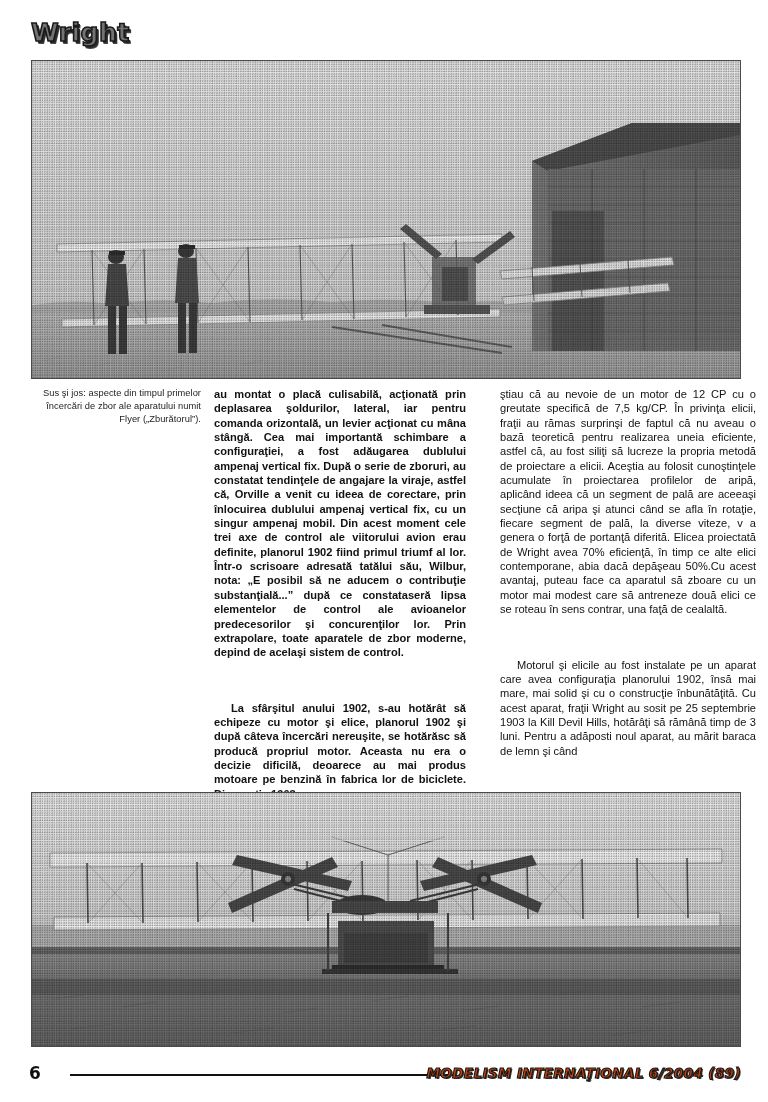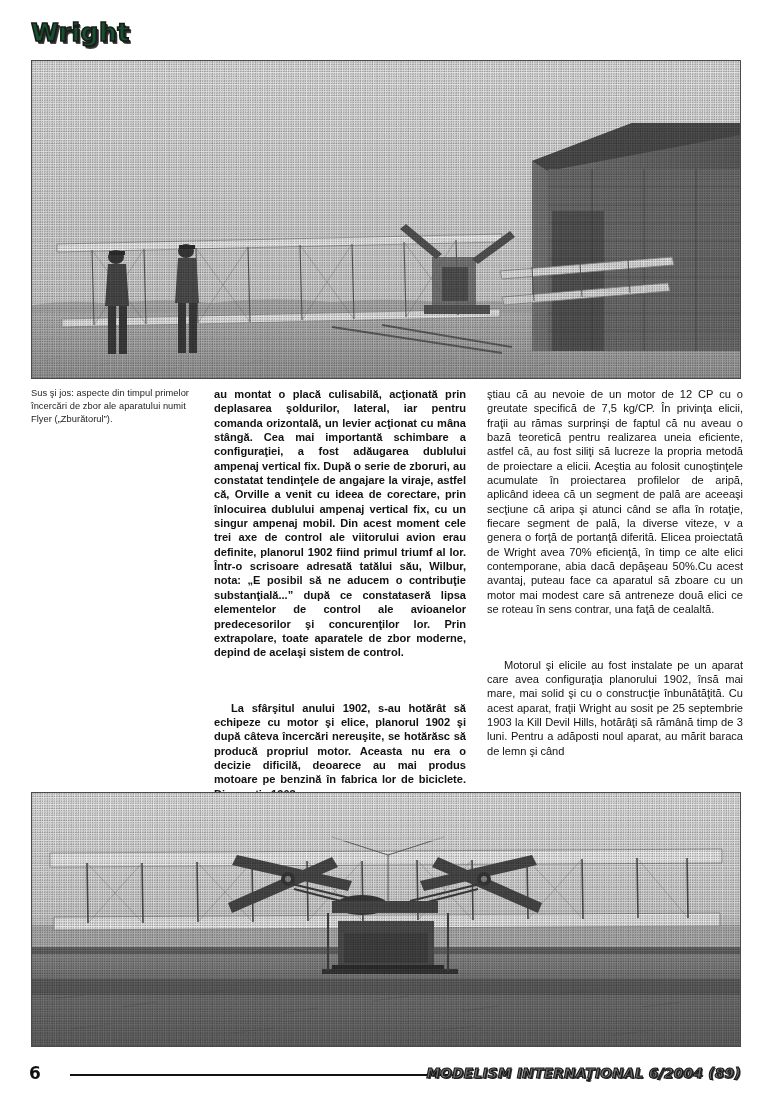--- a/index.html
+++ b/index.html
@@ -25,21 +25,21 @@
     left: 31px;
     top: 18px;
     width: 300px;
     height: 34px;
   }
   .masthead-title {
     font-family: "DejaVu Sans", sans-serif;
     font-weight: bold;
     font-size: 25px;
     letter-spacing: 0.5px;
-    color: #14532d;
+    color: #737373;
     -webkit-text-stroke: 1.6px #1a1a1a;
     text-shadow:
       2px 2px 0 #2b2b2b,
       2.5px 2.5px 0 #4a4a4a;
     line-height: 30px;
     white-space: nowrap;
   }
 
   
   .photo {
@@ -85,37 +85,38 @@
   
   .caption {
     position: absolute;
     left: 31px;
     top: 387px;
     width: 170px;
     font-size: 9.3px;
     line-height: 13.2px;
     color: #1c1c1c;
     letter-spacing: 0.05px;
+    text-align: right;
   }
 
   
   .col {
     position: absolute;
     top: 387px;
     font-size: 11.1px;
     line-height: 14.35px;
     text-align: justify;
     text-justify: inter-word;
     color: #121212;
     letter-spacing: -0.02px;
     -webkit-hyphens: none;
     hyphens: none;
   }
   #col-mid { left: 214px; width: 252px; font-weight: bold; }
-  #col-right { left: 487px; width: 256px; }
+  #col-right { left: 500px; width: 256px; }
   .col p { margin: 0; }
   .col p.indent { text-indent: 17px; }
   .col p:last-child { text-align: justify; margin-top: 41px; }
 
   
   .footer-rule {
     position: absolute;
     left: 70px;
     top: 1074px;
     width: 386px;
@@ -134,21 +135,21 @@
   }
   .footer-pub {
     position: absolute;
     right: 27px;
     top: 1065px;
     font-family: "DejaVu Sans", sans-serif;
     font-weight: bold;
     font-style: italic;
     font-size: 13.5px;
     letter-spacing: 0.4px;
-    color: #737373;
+    color: #c2410c;
     -webkit-text-stroke: 1.1px #151515;
     text-shadow: 1.4px 1.4px 0 #3a3a3a;
     white-space: nowrap;
     line-height: 17px;
   }
 </style>
 </head>
 <body>
 
 <div class="page">

